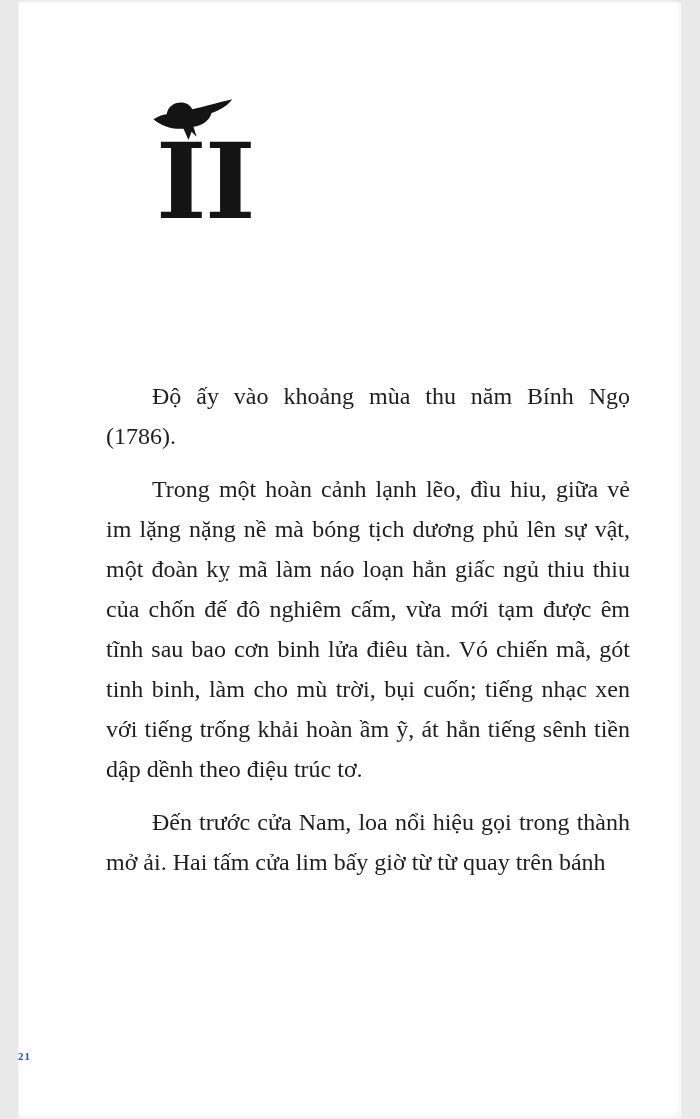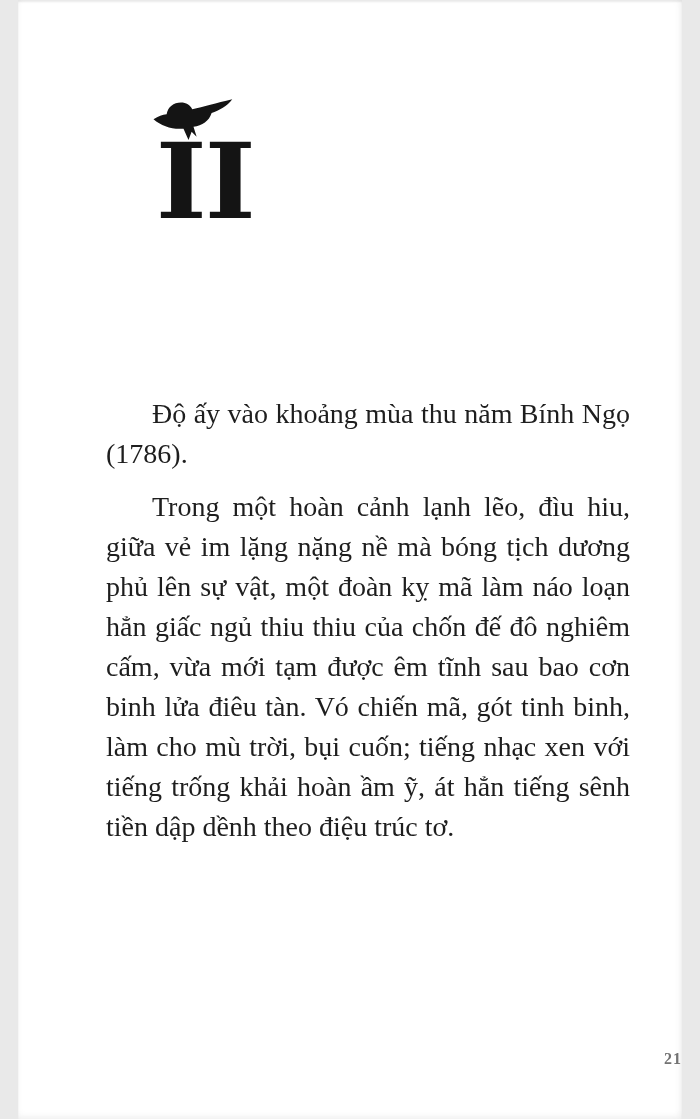--- a/index.html
+++ b/index.html
@@ -43,45 +43,45 @@
     line-height: 0.92;
     letter-spacing: -2px;
     color: #141414;
     transform: scaleX(1.05);
     display: inline-block;
   }
 
   
   .text-block {
     position: absolute;
-    top: 394px;
+    top: 376px;
     left: 88px;
     width: 524px;
     text-align: justify;
-    font-size: 28px;
+    font-size: 24px;
     line-height: 40px;
     color: #1e1e1e;
   }
   .text-block p {
     margin: 0 0 13px 0;
     text-indent: 46px;
   }
   .text-block p:last-child { margin-bottom: 0; }
 
   
   .page-number {
     position: absolute;
     top: 1050px;
     left: 0;
     width: 100%;
-    text-align: right;
-    font-size: 16px;
+    text-align: left;
+    font-size: 11px;
     font-weight: 700;
     letter-spacing: 1px;
-    color: #737373;
+    color: #1d4ed8;
   }
 </style>
 </head>
 <body>
 
 <div class="page">
 
   <div class="ornament">
     <span class="crow">
       <svg viewBox="0 0 140 80" xmlns="http://www.w3.org/2000/svg" aria-hidden="true">
@@ -94,17 +94,18 @@
              L71 62 L63 54 L58 67 L50 49
              C33 51 15 45 2 34 Z"></path>
       </svg>
     </span>
     <span class="numeral">II</span>
   </div>
 
   <div class="text-block">
     <p>Độ ấy vào khoảng mùa thu năm Bính Ngọ (1786).</p>
     <p>Trong một hoàn cảnh lạnh lẽo, đìu hiu, giữa vẻ im lặng nặng nề mà bóng tịch dương phủ lên sự vật, một đoàn kỵ mã làm náo loạn hẳn giấc ngủ thiu thiu của chốn đế đô nghiêm cấm, vừa mới tạm được êm tĩnh sau bao cơn binh lửa điêu tàn. Vó chiến mã, gót tinh binh, làm cho mù trời, bụi cuốn; tiếng nhạc xen với tiếng trống khải hoàn ầm ỹ, át hẳn tiếng sênh tiền dập dềnh theo điệu trúc tơ.</p>
+    <p>Đến trước cửa Nam, loa nổi hiệu gọi trong thành mở ải. Hai tấm cửa lim bấy giờ từ từ quay trên bánh</p>
   </div>
 
   <div class="page-number">21</div>
 
 </div>
 
 </body></html>

